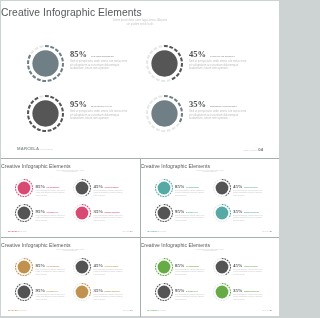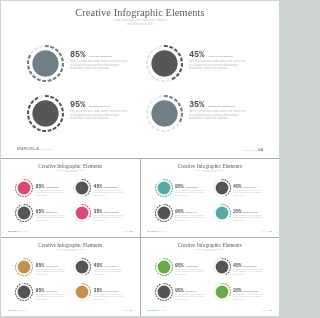--- a/index.html
+++ b/index.html
@@ -9,27 +9,27 @@
 #main{left:1px;top:1px;width:278px;height:157px;}
 .thumb{width:138.5px;height:78px;}
 #t1{left:1px;top:159px;}
 #t2{left:140.5px;top:159px;}
 #t3{left:1px;top:238px;}
 #t4{left:140.5px;top:238px;}
 .divider{position:absolute;background:#a9aeae;}
 #dh0{left:1px;top:158px;width:278px;height:1px;}
 #dv{left:139.5px;top:159px;width:1px;height:158px;}
 #dh{left:1px;top:237px;width:278px;height:1px;}
-.s-title{position:absolute;left:0;right:0;text-align:center;font-family:Liberation Serif, serif;color:#54585a;}
+.s-title{position:absolute;left:0;right:0;font-family:Liberation Sans, sans-serif;color:#54585a;}
 .s-sub{position:absolute;left:0;right:0;text-align:center;color:#c3c7c9;}
 .item{position:absolute;}
 .ring{position:absolute;left:0;top:0;}
 .txtwrap{position:absolute;}
 .hdr{white-space:nowrap;}
-.pct{font-family:Liberation Mono, monospace;font-weight:bold;color:#4c5052;white-space:nowrap;}
+.pct{font-family:Liberation Serif, serif;font-weight:bold;color:#4c5052;white-space:nowrap;}
 .lbl{color:#7d8487;letter-spacing:-0.02px;white-space:nowrap;font-weight:bold;}
 .bodytxt{color:#bcbdbb;}
 .f-brand{position:absolute;font-weight:bold;color:#8d9396;letter-spacing:.2px;}
 .f-brand .bsub{font-style:normal;font-weight:normal;color:#c8cbcd;letter-spacing:0;}
 .f-page{position:absolute;color:#c8cbcd;white-space:nowrap;}
 .f-page .pnum{color:#6e7477;font-weight:bold;}
 </style>
 </head>
 <body style="background: rgb(205, 210, 210);">
 

